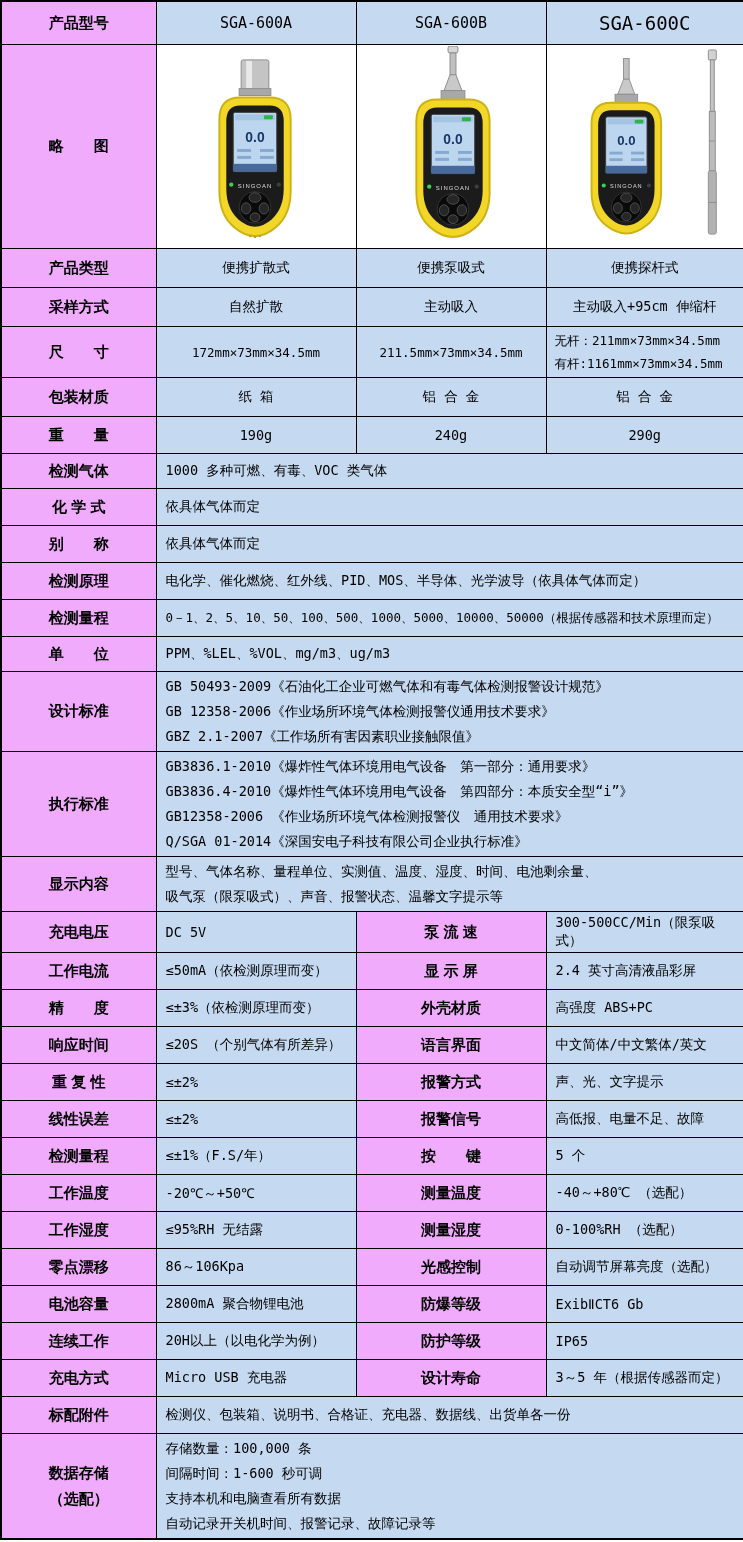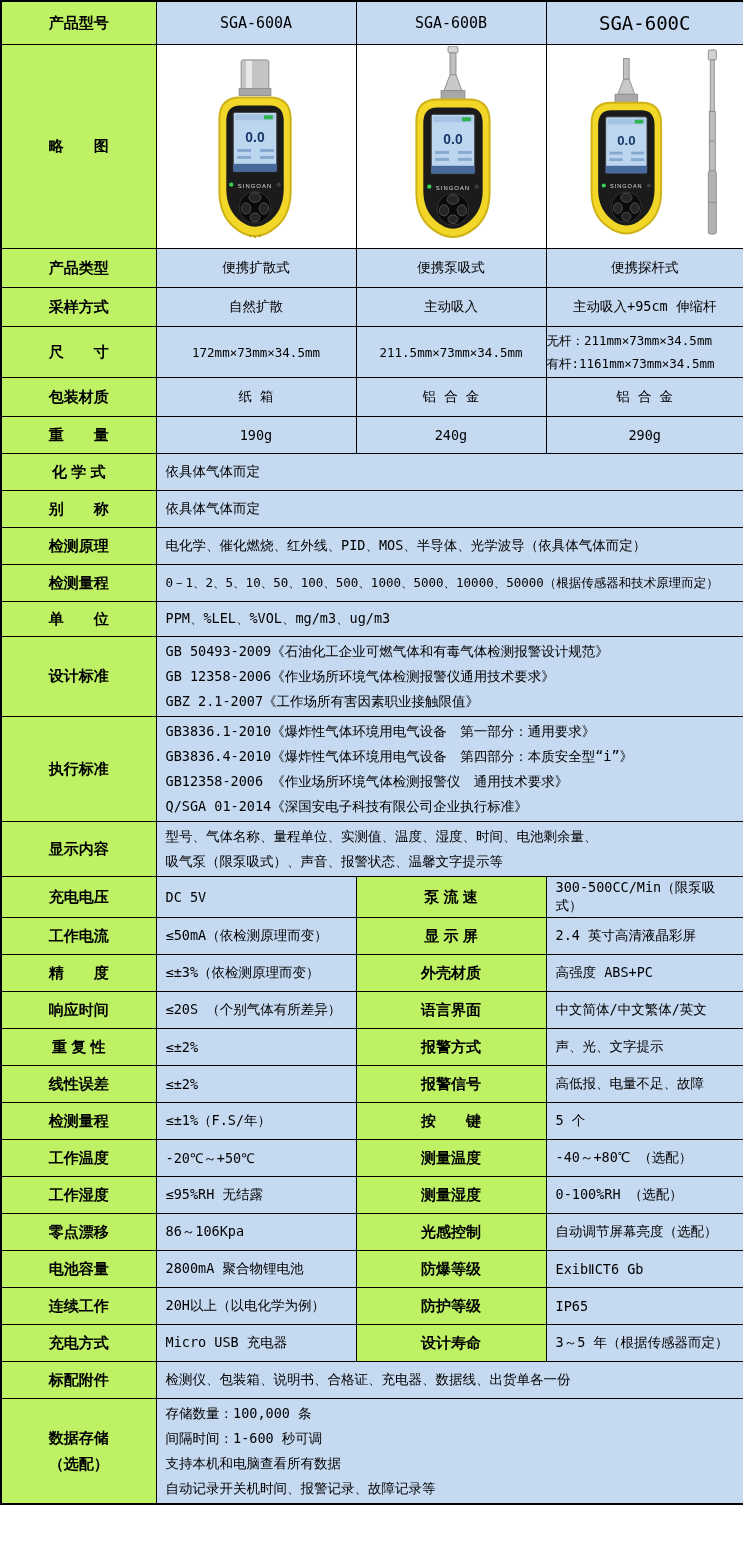--- a/index.html
+++ b/index.html
@@ -1,21 +1,21 @@
 <!DOCTYPE html>
 <html><head>
 <meta charset="utf-8">
 <style>
   html,body{margin:0;padding:0;background:#fff;color:#000;
     font-family:"Liberation Sans",sans-serif;}
   table.spec{border-collapse:collapse;table-layout:fixed;width:743px;
     border:2px solid #000;}
   td{border:1px solid #000;overflow:hidden;vertical-align:middle;
     word-break:break-all;}
-  td.lbl{background:#bef264;font-weight:bold;font-size:15px;text-align:center;
+  td.lbl{background:#f0abfc;font-weight:bold;font-size:15px;text-align:center;
     padding:0 2px;}
   td.val{background:#C5D9F1;font-size:13.5px;
     font-family:"DejaVu Sans Mono","Liberation Sans",sans-serif;}
   td.center{text-align:center;padding:10px 3px;}
   td.left{text-align:left;padding:2px 9px;}
   td.img{background:#fff;padding:0;text-align:center;vertical-align:middle;}
   .lines div{line-height:25px;}
   .dim-c div{line-height:23px;}
   td.val.small{font-size:12.5px;}
   .lbl .sub{line-height:26px;}
@@ -145,38 +145,42 @@
 <tr style="height:38px">
   <td class="lbl">采样方式</td>
   <td class="val center">自然扩散</td>
   <td class="val center">主动吸入</td>
   <td class="val center">主动吸入+95cm 伸缩杆</td>
 </tr>
 <tr style="height:50px">
   <td class="lbl">尺　　寸</td>
   <td class="val center small">172mm×73mm×34.5mm</td>
   <td class="val center small">211.5mm×73mm×34.5mm</td>
-  <td class="val left small dim-c" style="padding:2px 0">
+  <td class="val left small dim-c" style="padding:2px 8px">
     <div>无杆：211mm×73mm×34.5mm</div>
     <div>有杆:1161mm×73mm×34.5mm</div>
   </td>
 </tr>
 <tr style="height:38px">
   <td class="lbl">包装材质</td>
   <td class="val center">纸 箱</td>
   <td class="val center">铝 合 金</td>
   <td class="val center">铝 合 金</td>
 </tr>
 <tr style="height:37px">
   <td class="lbl">重　　量</td>
   <td class="val center">190g</td>
   <td class="val center">240g</td>
   <td class="val center">290g</td>
 </tr>
 
+<tr style="height:35px">
+  <td class="lbl">检测气体</td>
+  <td class="val left" colspan="3">1000 多种可燃、有毒、VOC 类气体</td>
+</tr>
 <tr style="height:37px">
   <td class="lbl">化 学 式</td>
   <td class="val left" colspan="3">依具体气体而定</td>
 </tr>
 <tr style="height:37px">
   <td class="lbl">别　　称</td>
   <td class="val left" colspan="3">依具体气体而定</td>
 </tr>
 <tr style="height:37px">
   <td class="lbl">检测原理</td>

